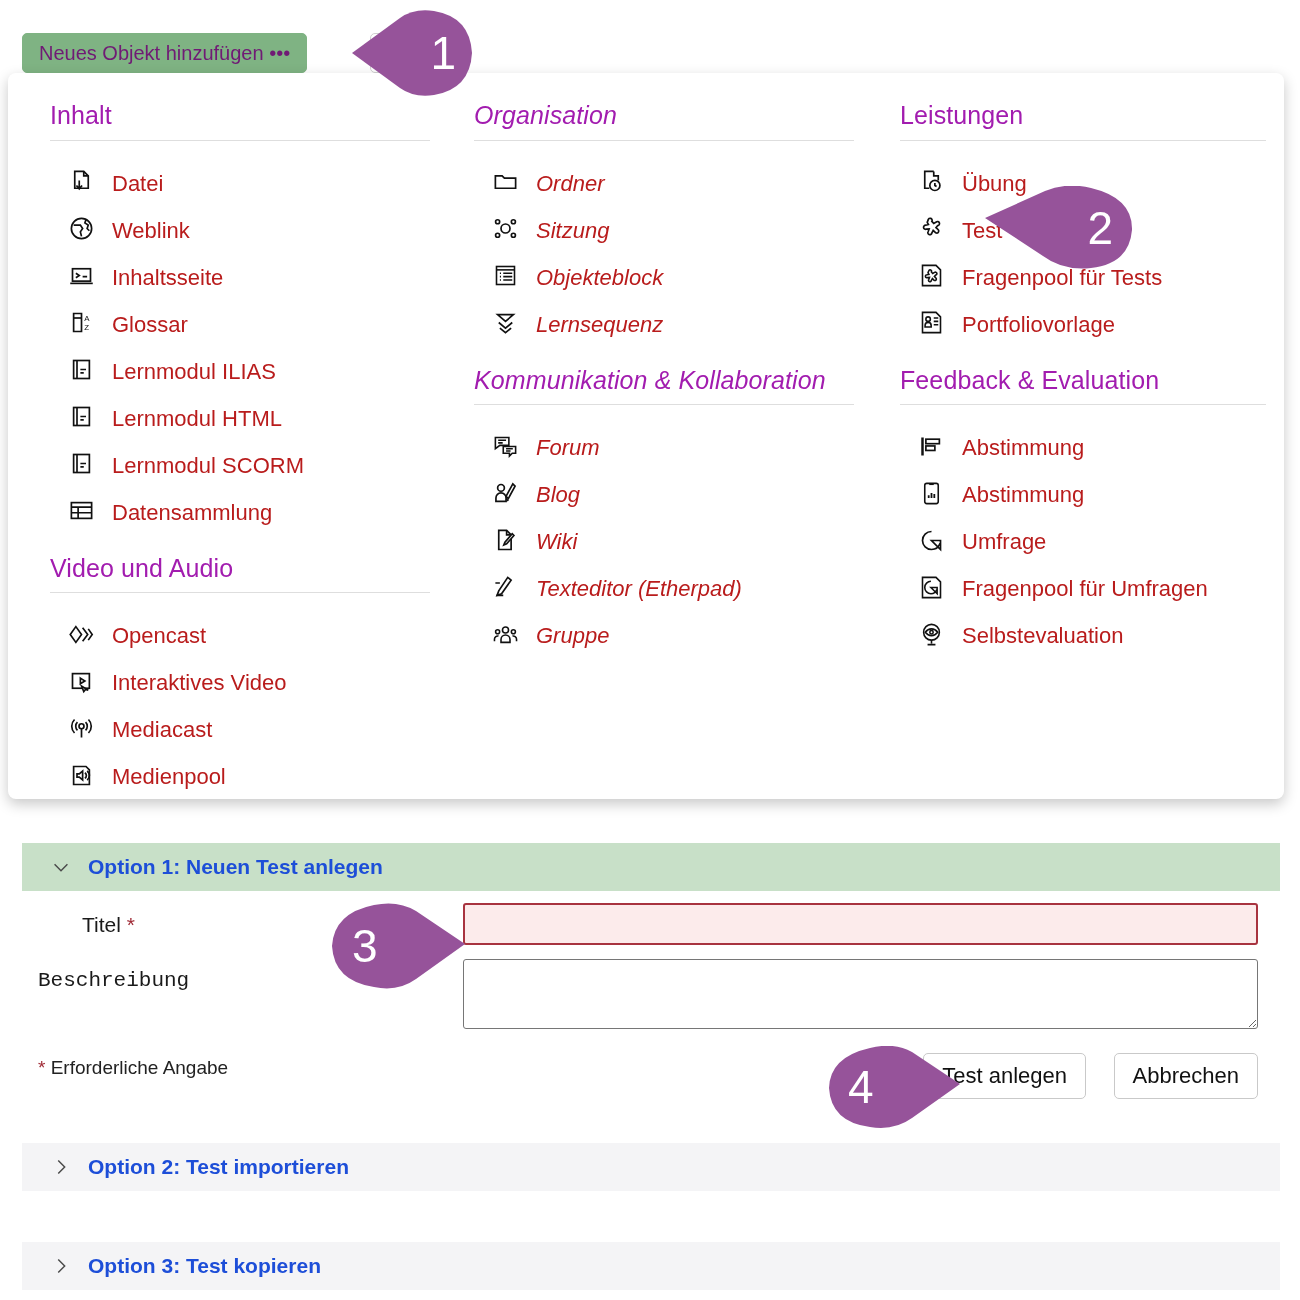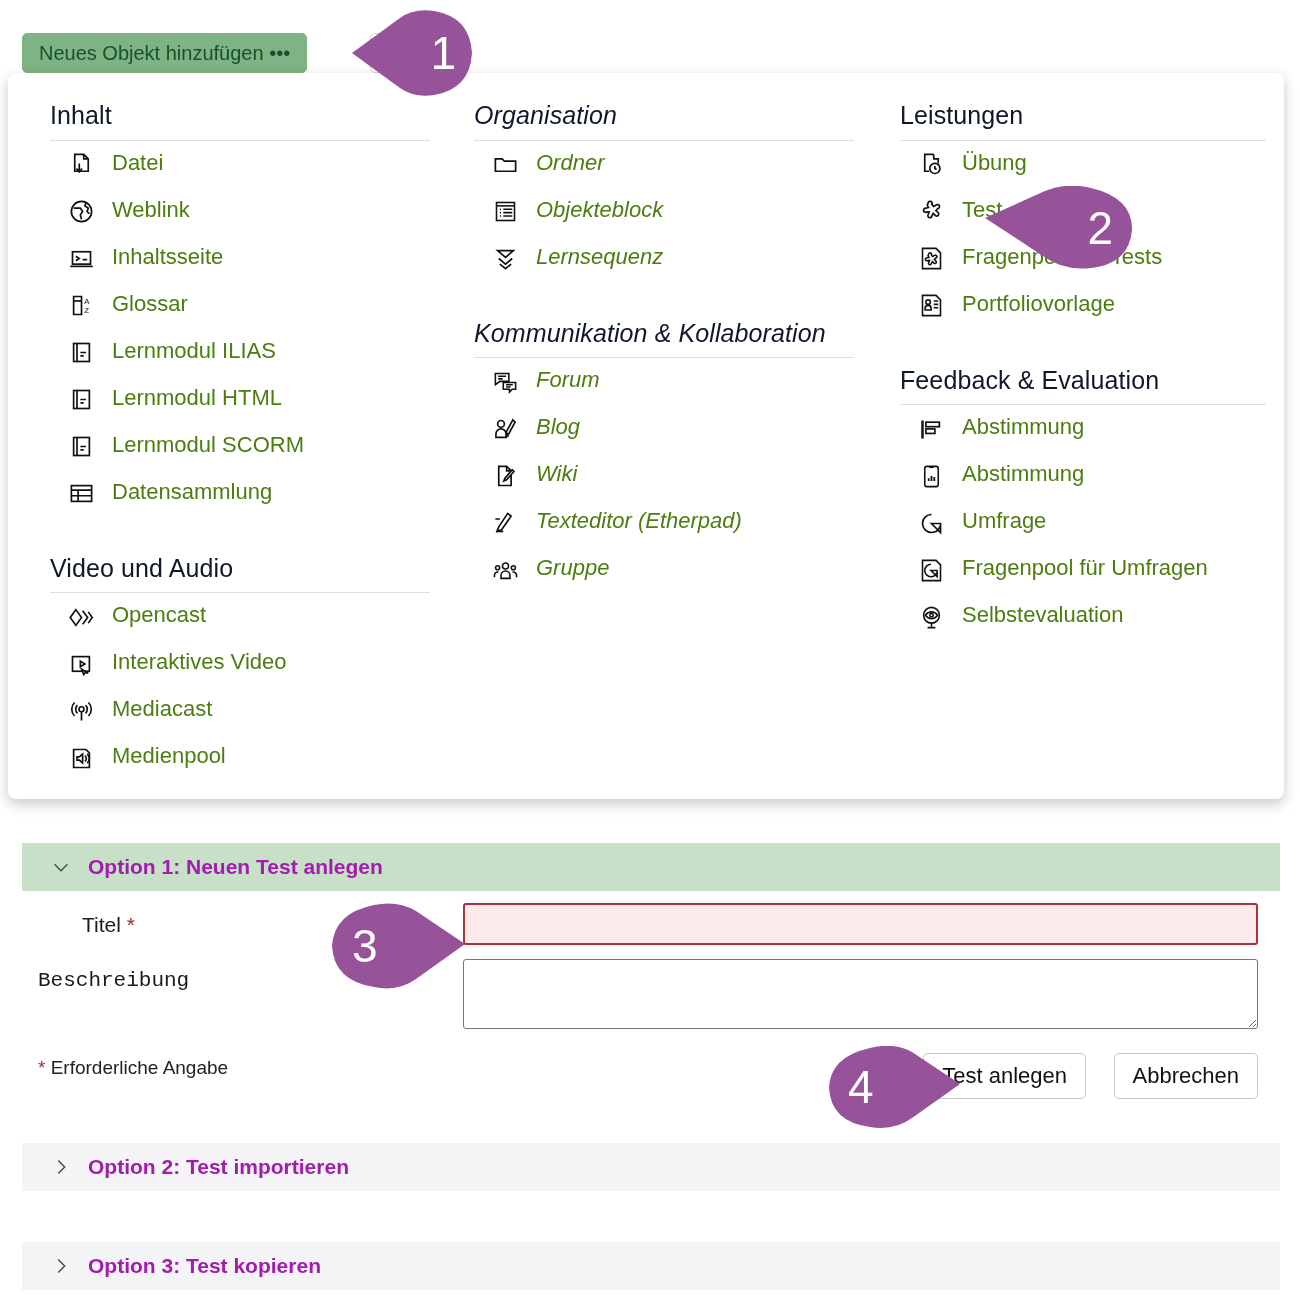--- a/index.html
+++ b/index.html
@@ -12,21 +12,21 @@
     position: relative;
     overflow: hidden;
   }
 
   
   .toolbar { position: absolute; left: 0; top: 0; width: 1300px; height: 86px; }
   .btn-add {
     position: absolute; left: 22px; top: 33px;
     height: 40px; padding: 0 16px;
     background: #7fb383; border: 1px solid #7fb383; border-radius: 5px;
-    font-size: 20px; color: #14532d; line-height: 38px; white-space: nowrap;
+    font-size: 20px; color: #701a75; line-height: 38px; white-space: nowrap;
     cursor: pointer;
   }
   .btn-manage {
     position: absolute; left: 370px; top: 33px;
     height: 40px; padding: 0 16px;
     background: #ffffff; border: 1px solid #d0d0d0; border-radius: 5px;
     font-size: 20px; color: #111; line-height: 38px; white-space: nowrap;
     cursor: pointer;
   }
 
@@ -37,42 +37,42 @@
     background: #ffffff;
     border-radius: 8px;
     box-shadow: 0 5px 14px rgba(0,0,0,0.22);
   }
   .col { position: absolute; top: 28px; }
   .col-1 { left: 42px;  width: 380px; }
   .col-2 { left: 466px; width: 380px; font-style: italic; }
   .col-3 { left: 892px; width: 366px; }
 
   .sec-head {
-    font-size: 25px; font-weight: 400; color: #0f172a;
+    font-size: 25px; font-weight: 400; color: #a21caf;
     letter-spacing: .1px; padding-bottom: 9px; margin: 0;
     line-height: 1.18;
   }
   .sec-rule { height: 1px; background: #dedede; margin-bottom: 9px; }
   .sec-block + .sec-block { margin-top: 28px; }
 
   ul.items { list-style: none; margin: 0; padding: 0; }
   ul.items li {
-    display: flex; align-items: flex-start;
+    display: flex; align-items: flex-end;
     height: 47px; padding-left: 16px;
-    font-size: 22px; color: #4d7c0f; cursor: pointer;
+    font-size: 22px; color: #b91c1c; cursor: pointer;
   }
   .ic { flex: 0 0 30px; width: 30px; height: 30px; margin-right: 16px;
         display: flex; align-items: center; justify-content: center; }
   .ic svg { display: block; }
 
   
   .acc { position: absolute; left: 22px; width: 1258px; }
   .acc-head {
     height: 48px; display: flex; align-items: center;
-    font-size: 21px; font-weight: bold; color: #a21caf;
+    font-size: 21px; font-weight: bold; color: #1d4ed8;
     padding-left: 28px;
   }
   .acc-1 { top: 843px; background: #c8e0c8; }
   .acc-2 { top: 1143px; background: #f4f4f6; }
   .acc-3 { top: 1242px; background: #f4f4f6; }
   .chev { width: 22px; height: 22px; margin-right: 16px; flex: 0 0 22px; }
 
   .form { position: absolute; left: 22px; top: 891px; width: 1258px; height: 250px; background:#fff; }
   .f-label { position: absolute; font-size: 21px; color: #1a1a1a; }
   .lbl-titel { left: 16px; top: 22px; margin-left: 44px; }
@@ -268,20 +268,32 @@
         <li>
           <span class="ic">
               <svg width="27" height="27" viewBox="0 0 24 24" fill="none" stroke="#111" stroke-width="1.5">
                 <path d="M3 18V7h6l2 2h10v9z"></path>
               </svg>
             </span>
           <span>Ordner</span>
         </li>
         <li>
           <span class="ic">
+              <svg width="27" height="27" viewBox="0 0 24 24" fill="none" stroke="#111" stroke-width="1.5">
+                <circle cx="12" cy="12" r="4"></circle>
+                <circle cx="5" cy="6" r="1.8"></circle>
+                <circle cx="19" cy="6" r="1.8"></circle>
+                <circle cx="5" cy="18" r="1.8"></circle>
+                <circle cx="19" cy="18" r="1.8"></circle>
+              </svg>
+            </span>
+          <span>Sitzung</span>
+        </li>
+        <li>
+          <span class="ic">
               <svg width="27" height="27" viewBox="0 0 24 24" fill="none" stroke="#111" stroke-width="1.4">
                 <rect x="4" y="4" width="16" height="16"></rect>
                 <path d="M4 7h16"></path>
                 <path d="M7 10h1M7 13h1M7 16h1"></path>
                 <path d="M10 10h8M10 13h8M10 16h8"></path>
               </svg>
             </span>
           <span>Objekteblock</span>
         </li>
         <li>

